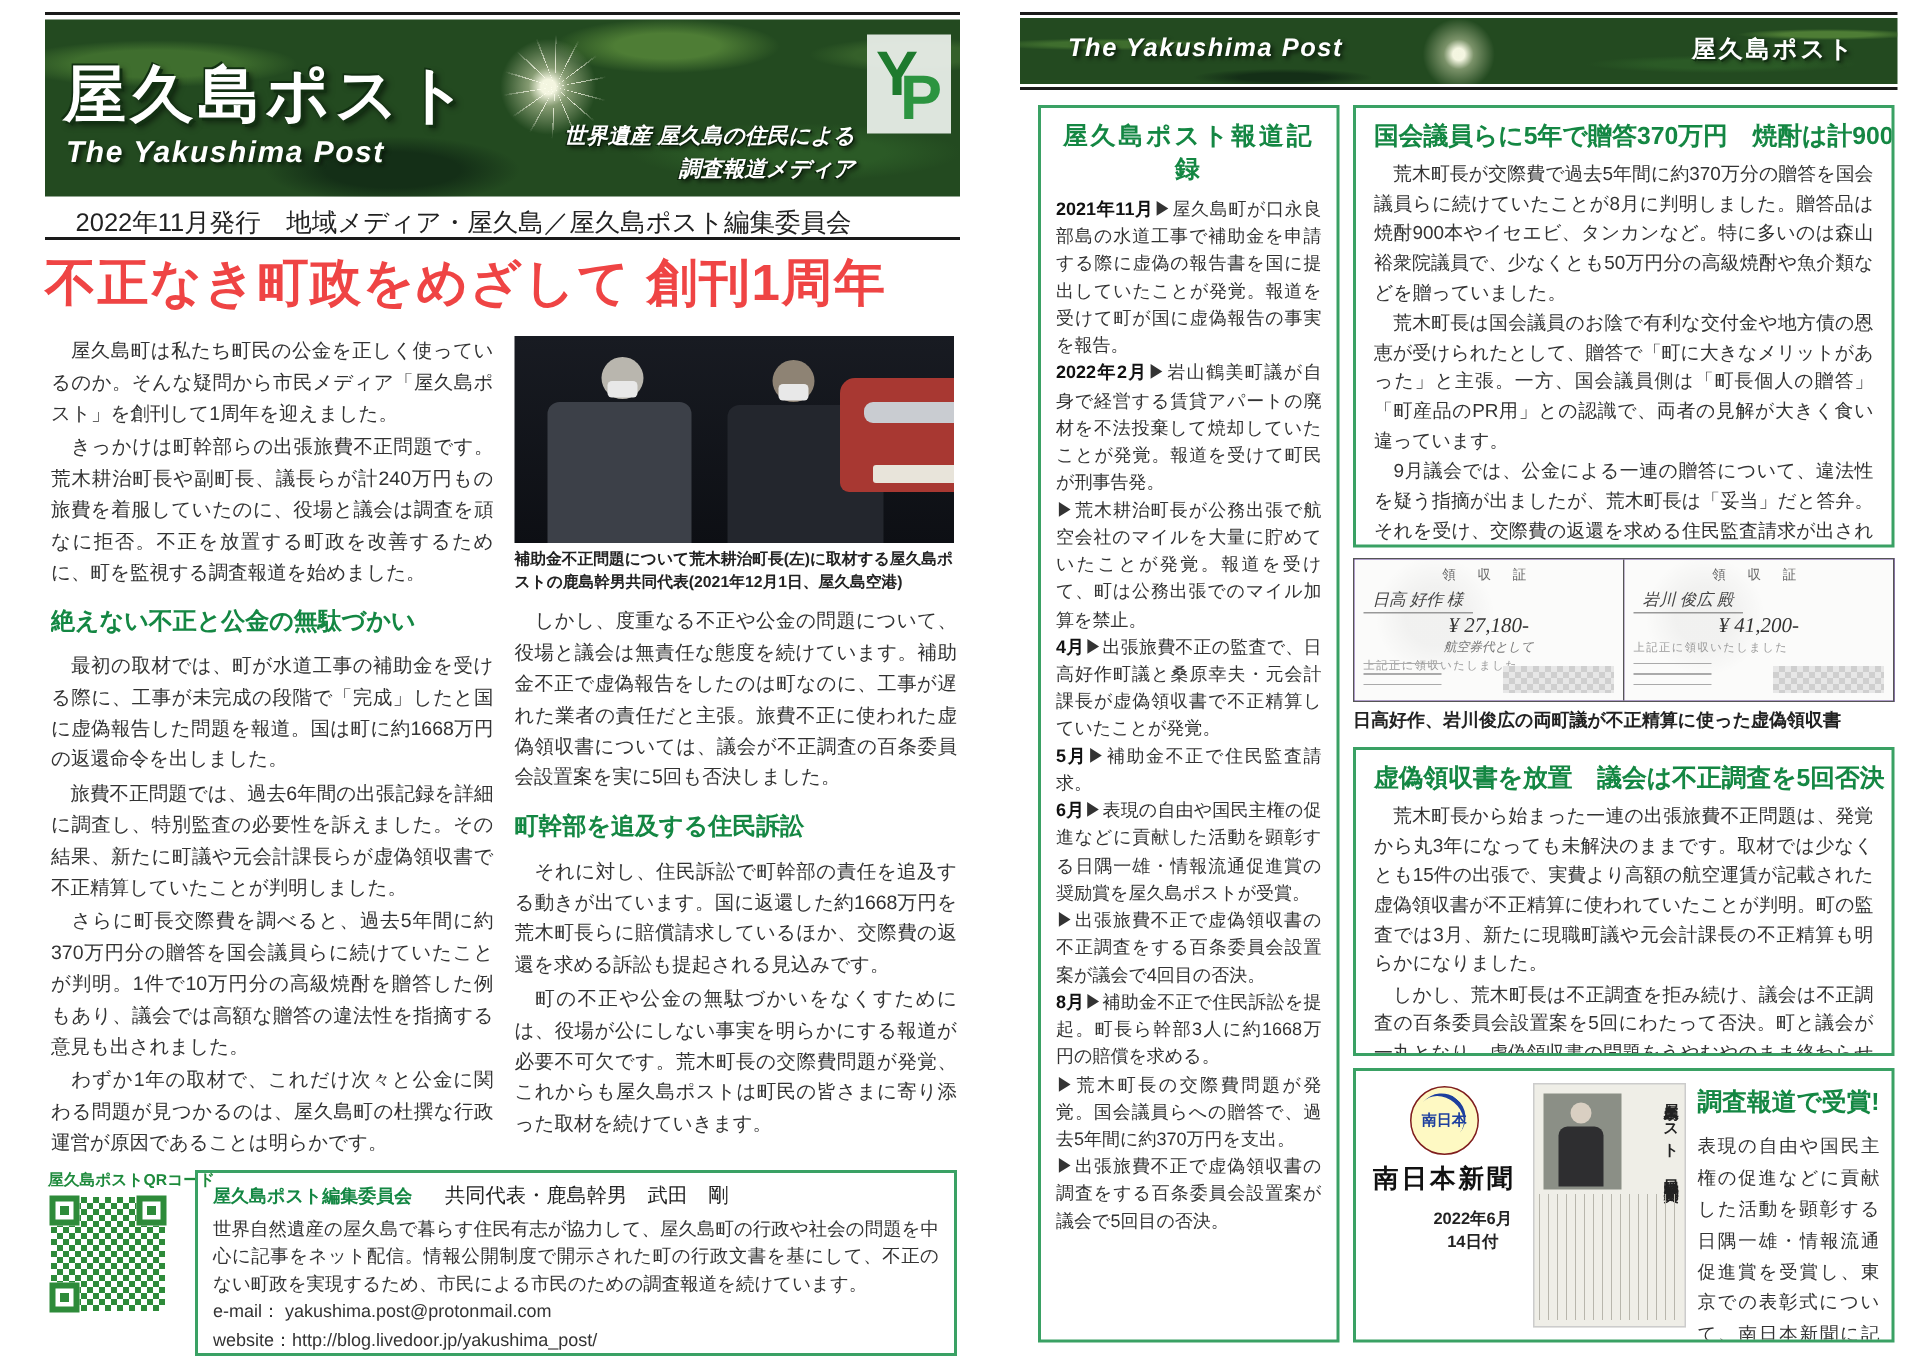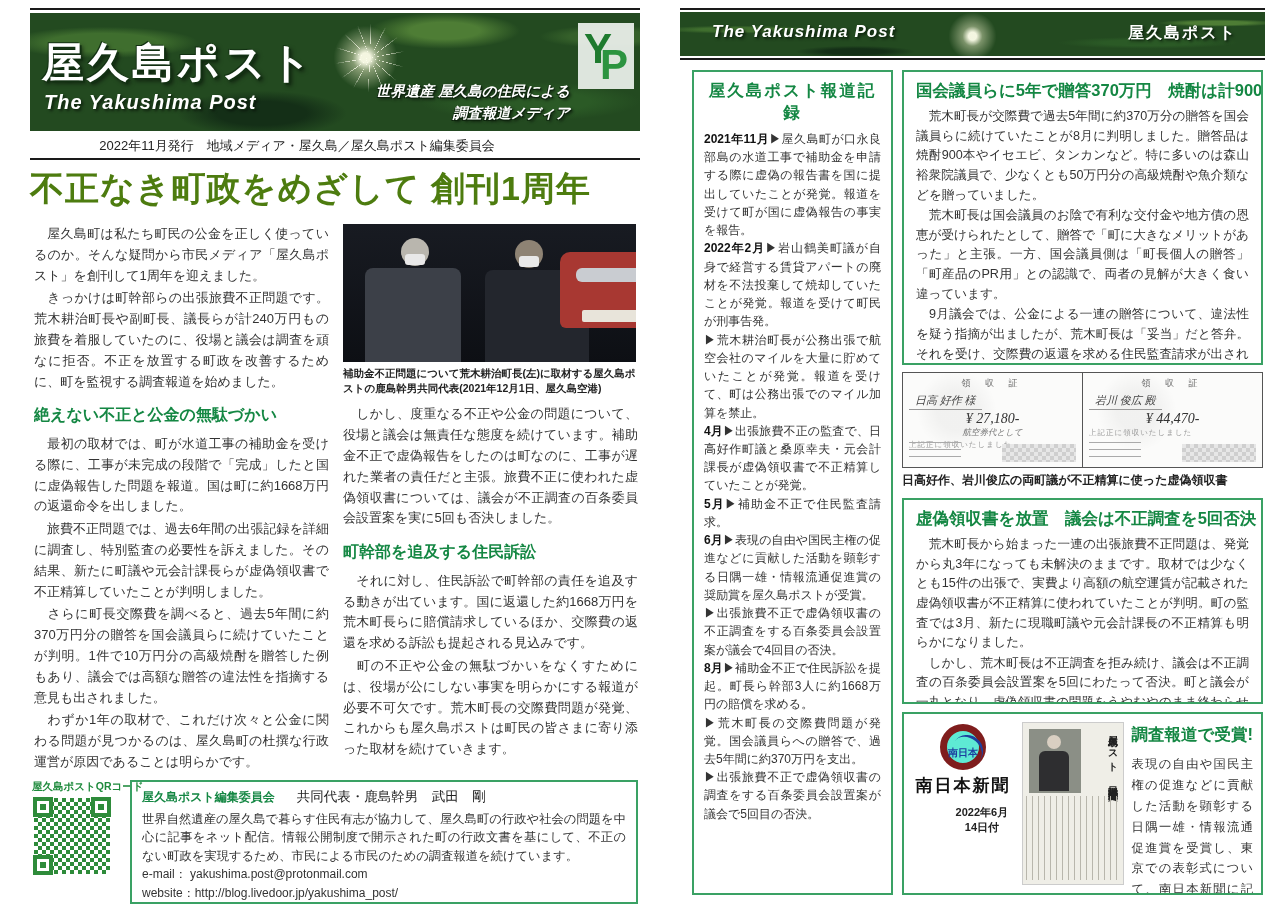--- a/index.html
+++ b/index.html
@@ -25,22 +25,22 @@
       -webkit-mask:radial-gradient(circle, #000 0 35%, transparent 70%); mask:radial-gradient(circle, #000 0 35%, transparent 70%); }
   .masthead-title { position:absolute; left:12px; top:22px; font-size:42px; font-weight:bold; color:#fff; letter-spacing:3px;
       text-shadow:2px 2px 0 #123012, -1px -1px 0 #123012, 3px 3px 4px rgba(0,0,0,.6); }
   .masthead-sub { position:absolute; left:14px; top:78px; font-size:20px; font-style:italic; font-weight:bold; color:#fff;
       text-shadow:1px 1px 0 #123012, 2px 2px 3px rgba(0,0,0,.6); letter-spacing:1px; }
   .tagline { position:absolute; right:70px; top:68px; text-align:right; color:#fff; font-weight:bold; font-style:italic;
       font-size:14.5px; line-height:1.5; text-shadow:1px 1px 0 #0d230d, -1px 1px 0 #0d230d, 2px 2px 3px rgba(0,0,0,.7); }
   .yp-logo { position:absolute; right:6px; top:10px; width:56px; height:66px; background:rgba(238,242,238,.92); }
   .yp-logo .y { position:absolute; left:6px; top:2px; font-size:42px; font-weight:bold; color:#1e7a2e; }
   .yp-logo .p { position:absolute; left:22px; top:18px; font-size:42px; font-weight:bold; color:#2c9440; }
-  .pl-issue { position:absolute; top:137px; left:0; width:610px; text-align:center; padding-right:76px; font-size:13px; color:#222; }
-  .pl-headline { position:absolute; top:166px; left:0; width:610px; font-size:34px; font-weight:bold; color:#4d7c0f; letter-spacing:1px; white-space:nowrap; }
+  .pl-issue { position:absolute; top:137px; left:12px; width:610px; text-align:center; padding-right:76px; font-size:17px; color:#222; }
+  .pl-headline { position:absolute; top:166px; left:0; width:610px; font-size:34px; font-weight:bold; color:#ef4444; letter-spacing:1px; white-space:nowrap; }
 
   
   .pl-cols { position:absolute; top:224px; left:4px; width:604px; height:552px; display:flex; gap:14px; overflow:hidden; }
   .pl-col { width:295px; font-size:13px; line-height:1.6; text-align:justify; }
   .pl-col p { margin-bottom:2px; }
   .subhead { color:#148743; font-size:16px; font-weight:bold; margin:10px 0 6px; }
 
   
   .photo { position:relative; width:293px; height:138px; background:linear-gradient(#181b22,#0d0f14); overflow:hidden; margin-bottom:4px; }
   .fig-head { position:absolute; border-radius:50%; }
@@ -102,21 +102,21 @@
   .r-printed { font-size:7.5px; color:#999; letter-spacing:1px; margin-top:1px; }
   .r-lines { position:absolute; left:6px; bottom:5px; width:52px; height:20px;
       background:repeating-linear-gradient(#aaa 0 1px, transparent 1px 7px); }
   .r-pixel { position:absolute; right:6px; bottom:5px; width:74px; height:18px;
       background:repeating-conic-gradient(#cfcfcf 0% 25%, #e7e7e7 0% 50%) 0 0/8px 8px; }
   .receipts-caption { position:absolute; left:222px; top:472px; width:361px; font-size:12px; font-weight:bold; color:#222; }
 
   
   .award-box { left:222px; top:712px; width:361px; height:183px; padding:8px 8px; display:flex; gap:8px; }
   .np-col { width:104px; text-align:center; }
-  .np-logo { width:46px; height:46px; margin:2px auto 4px; border-radius:50%; border:7px solid #7f1d1d; position:relative; background:#5eead4; }
+  .np-logo { width:46px; height:46px; margin:2px auto 4px; border-radius:50%; border:1px solid #7f1d1d; position:relative; background:#fef9c3; }
   .np-logo span { position:absolute; left:0; right:0; top:15px; font-size:10px; font-weight:bold; color:#1d3f9e; }
   .np-swoosh { position:absolute; left:4px; top:4px; width:32px; height:32px; border-top:3px solid #1d3f9e; border-radius:50%; transform:rotate(40deg); }
   .np-name { font-size:17px; font-weight:bold; font-family:"Liberation Serif", serif; color:#111; letter-spacing:2px; }
   .np-date { font-size:11px; font-weight:bold; color:#222; margin-top:8px;margin-left:38px; }
   .clip { position:relative; width:104px; background:#efeee7; border:1px solid #ccc; overflow:hidden; }
   .clip-headline { position:absolute; right:3px; top:4px; writing-mode:vertical-rl; font-size:10px; font-weight:bold; color:#222; letter-spacing:1px; height:150px; }
   .clip-photo { position:absolute; left:6px; top:6px; width:52px; height:64px; background:#8b8f86; }
   .clip-photo::before { content:""; position:absolute; left:18px; top:6px; width:14px; height:14px; border-radius:50%; background:#d9cfc2; }
   .clip-photo::after { content:""; position:absolute; left:10px; top:22px; width:30px; height:40px; background:#2e2e30; border-radius:6px 6px 0 0; }
   .clip-cols { position:absolute; left:3px; bottom:4px; width:96px; height:84px;
@@ -237,21 +237,21 @@
         <div class="r-name">日高 好作 様</div>
         <div class="r-amount">¥ 27,180-</div>
         <div class="r-note">航空券代として</div>
         <div class="r-printed">上記正に領収いたしました</div>
         <div class="r-lines"></div>
         <div class="r-pixel"></div>
       </div>
       <div class="receipt">
         <div class="r-header">領 収 証</div>
         <div class="r-name">岩川 俊広 殿</div>
-        <div class="r-amount">¥ 44,470-</div>
+        <div class="r-amount">¥ 41,200-</div>
         <div class="r-printed">上記正に領収いたしました</div>
         <div class="r-lines"></div>
         <div class="r-pixel"></div>
       </div>
     </div>
     <div class="receipts-caption">日高好作、岩川俊広の両町議が不正精算に使った虚偽領収書</div>
 
     <div class="greenbox art2-box">
       <h3 class="art-title">虚偽領収書を放置　議会は不正調査を5回否決</h3>
       <p class="art-p">　荒木町長から始まった一連の出張旅費不正問題は、発覚から丸3年になっても未解決のままです。取材では少なくとも15件の出張で、実費より高額の航空運賃が記載された虚偽領収書が不正精算に使われていたことが判明。町の監査では3月、新たに現職町議や元会計課長の不正精算も明らかになりました。</p>

